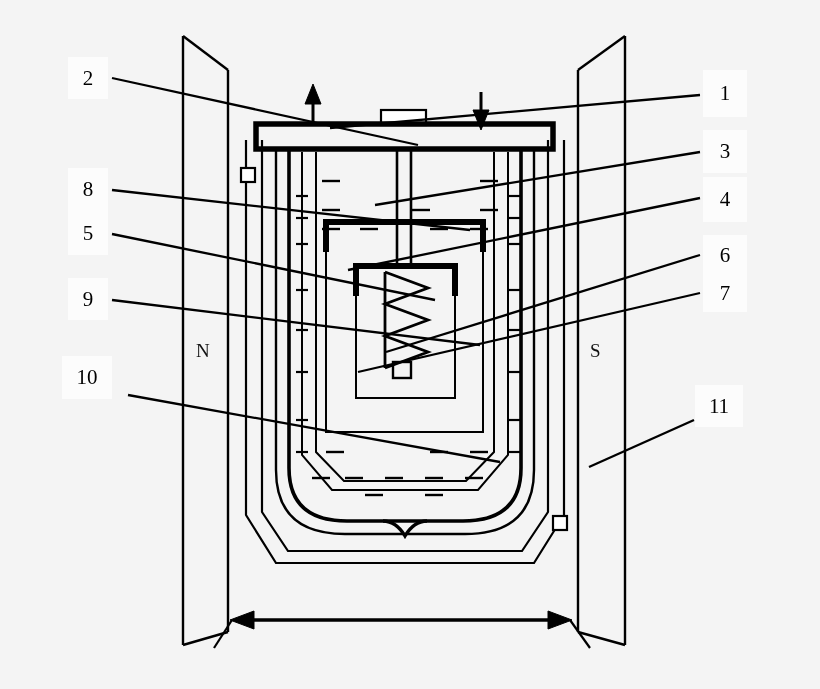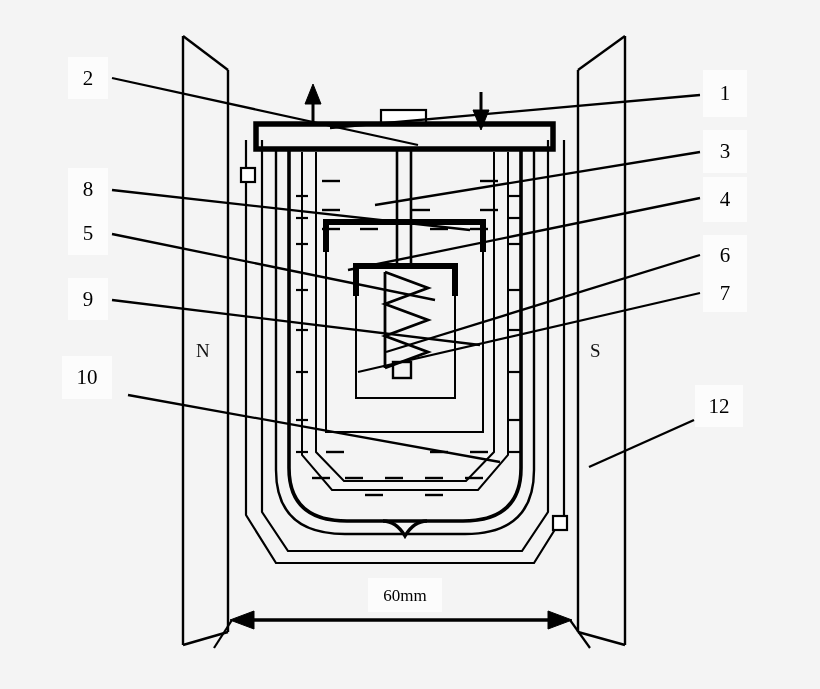--- a/index.html
+++ b/index.html
@@ -217,20 +217,19 @@
   <div class="lbl" style="left:68px;  top:168px; width:40px; height:43px;">8</div>
   <div class="lbl" style="left:68px;  top:211px; width:40px; height:44px;">5</div>
   <div class="lbl" style="left:68px;  top:278px; width:40px; height:42px;">9</div>
   <div class="lbl" style="left:62px;  top:356px; width:50px; height:43px;">10</div>
 
   <div class="lbl" style="left:703px; top:70px;  width:44px; height:47px;">1</div>
   <div class="lbl" style="left:703px; top:130px; width:44px; height:43px;">3</div>
   <div class="lbl" style="left:703px; top:177px; width:44px; height:45px;">4</div>
   <div class="lbl" style="left:703px; top:235px; width:44px; height:40px;">6</div>
   <div class="lbl" style="left:703px; top:275px; width:44px; height:37px;">7</div>
-  <div class="lbl" style="left:695px; top:385px; width:48px; height:42px;">12</div>
+  <div class="lbl" style="left:695px; top:385px; width:48px; height:42px;">11</div>
 
   <div class="pole-letter" style="left:196px; top:340px;">N</div>
   <div class="pole-letter" style="left:590px; top:340px;">S</div>
 
-  <div class="lbl dim" style="left:368px; top:578px; width:74px; height:34px;">60mm</div>
 
 </div>
 
 </body></html>

